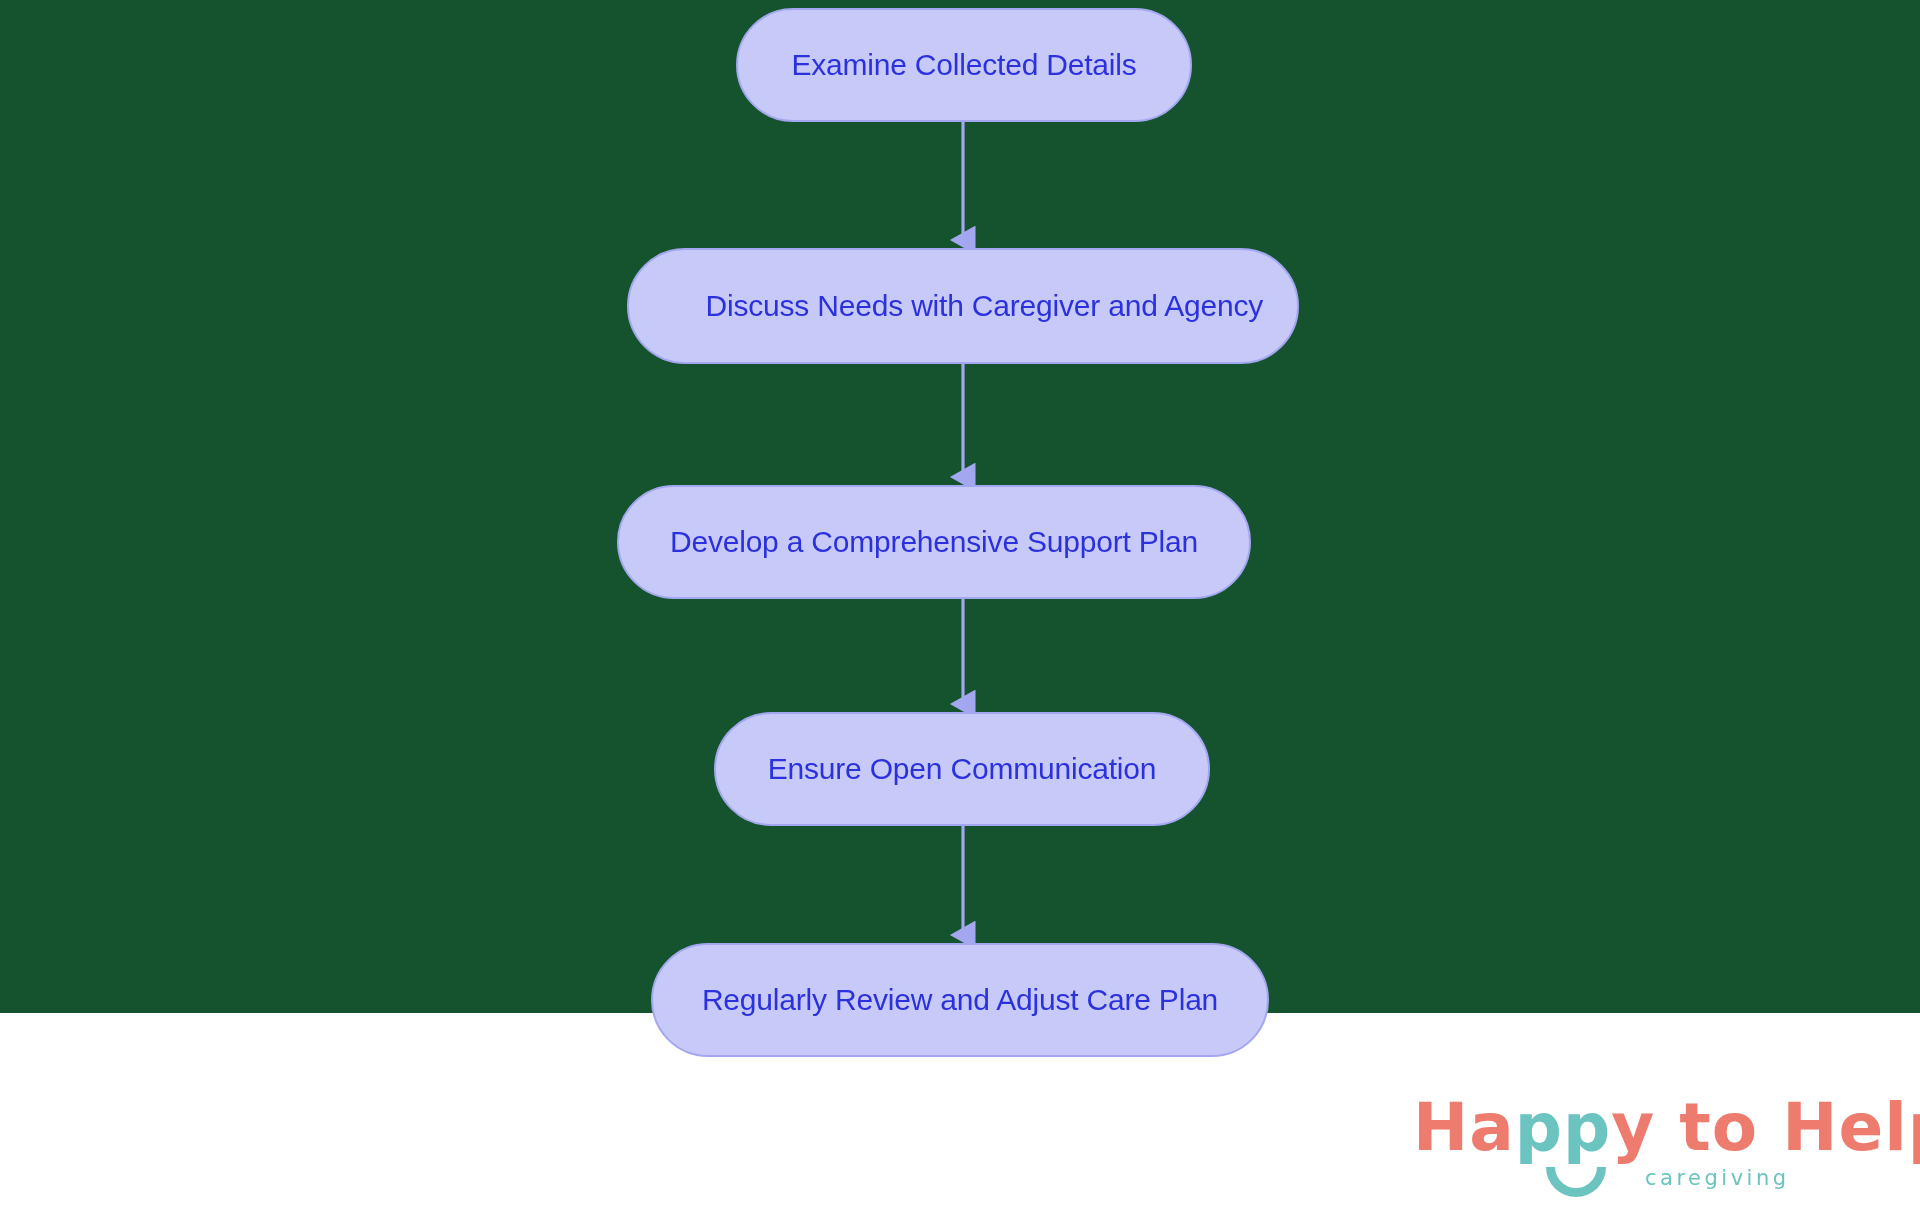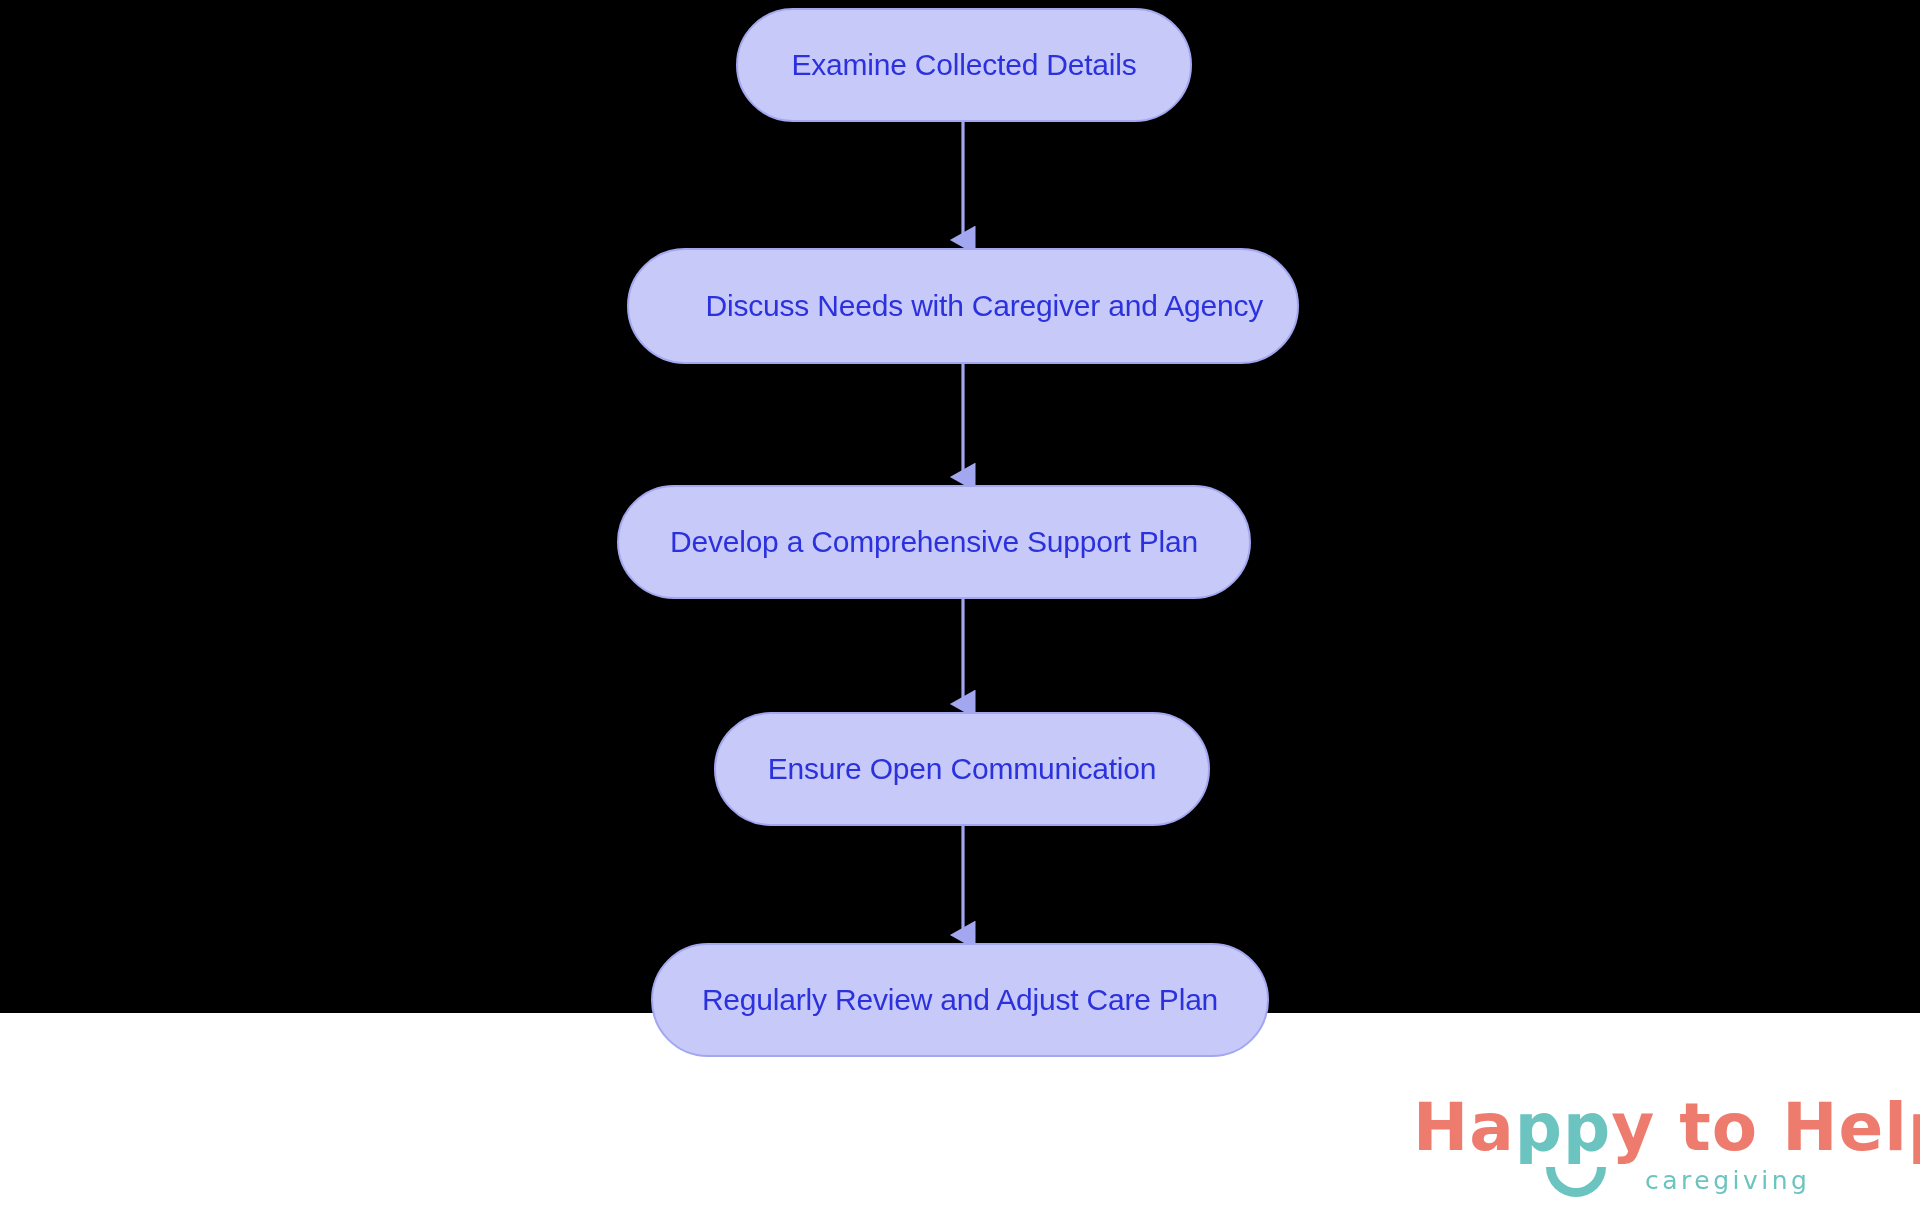--- a/index.html
+++ b/index.html
@@ -12,21 +12,21 @@
     width: 1920px;
     height: 1215px;
     font-family: "Liberation Sans", sans-serif;
     overflow: hidden;
   }
 
   #flowchart-canvas {
     position: relative;
     width: 1920px;
     height: 1013px;
-    background: #000000;
+    background: #14532d;
   }
 
   
   .node {
     position: absolute;
     box-sizing: border-box;
     display: flex;
     align-items: center;
     justify-content: center;
     background: #C7C9F9;
@@ -99,21 +99,21 @@
     border-radius: 0 0 60px 60px;
     box-sizing: border-box;
   }
 
   .logo-tagline {
     position: absolute;
     left: 232px;
     top: 73px;
     color: #6BC4C0;
     font-family: "DejaVu Sans", sans-serif;
-    font-size: 25px;
+    font-size: 21px;
     font-weight: 400;
     letter-spacing: 3.5px;
     line-height: 1;
     white-space: nowrap;
   }
 </style>
 </head>
 <body>
 
 <div id="flowchart-canvas">

